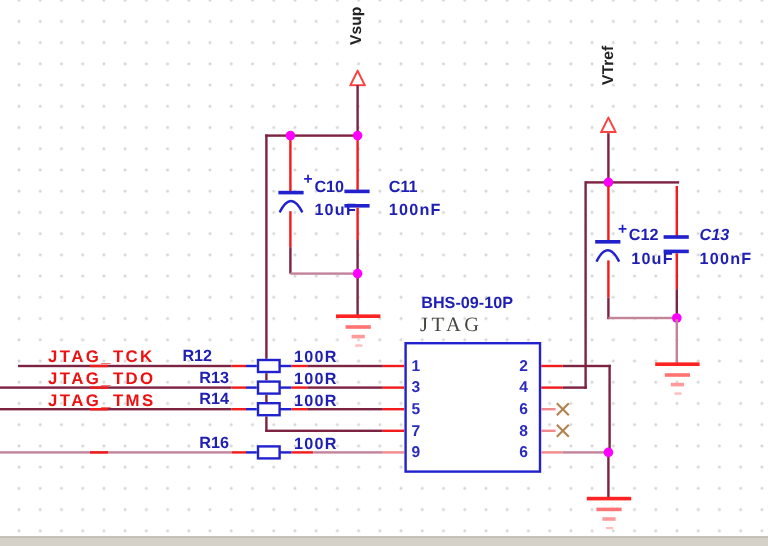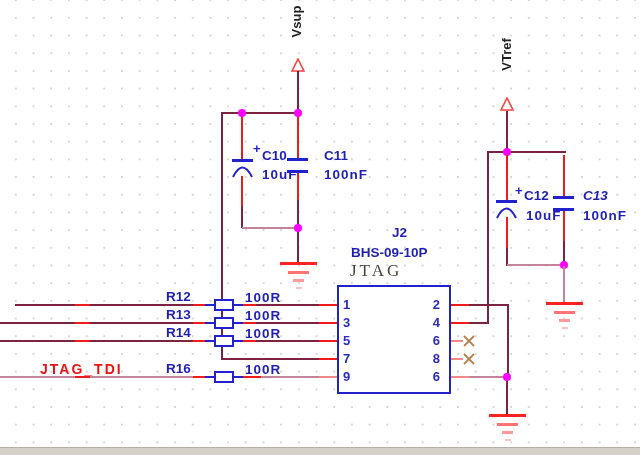--- a/index.html
+++ b/index.html
@@ -73,73 +73,74 @@
     <div class="gline" style="left:280px;top:262px;width:37px;height:3px;background:#ff2222;"></div>
     <div class="gline" style="left:288px;top:271px;width:21px;height:3px;background:#ff7373;"></div>
     <div class="gline" style="left:293px;top:279px;width:11px;height:3px;background:#ff9a9a;"></div>
     <div class="gline" style="left:296px;top:287px;width:6px;height:2px;background:#ffc0c0;"></div>
   </div>
 
   <div class="dot" style="left:294px;top:109px;"></div>
   <div class="dot" style="left:238px;top:109px;"></div>
   <div class="dot" style="left:294px;top:224px;"></div>
 
-  <div class="refdes" style="left:166px;top:289px;">R12</div>
+  <div class="netlabel" style="left:40px;top:289px;">JTAG_TCK</div>
+  <div class="refdes" style="left:152px;top:289px;">R12</div>
   <div class="w maroon" style="left:15px;top:304px;width:178px;height:2px;"></div>
   <div class="w redw" style="left:75px;top:304px;width:15px;height:2px;"></div>
   <div class="w redw" style="left:193px;top:304px;width:12px;height:2px;"></div>
   <div class="w bluew" style="left:205px;top:304px;width:10px;height:2px;"></div>
   <div class="rbox" style="left:214px;top:299px;"></div>
   <div class="w bluew" style="left:233px;top:304px;width:10px;height:2px;"></div>
   <div class="value" style="left:245px;top:290px;">100R</div>
   <div class="w redw" style="left:243px;top:304px;width:13px;height:2px;"></div>
   <div class="w maroon" style="left:256px;top:304px;width:63px;height:2px;"></div>
   <div class="w redw" style="left:319px;top:304px;width:18px;height:2px;"></div>
 
+  <div class="netlabel" style="left:40px;top:307px;">JTAG_TDO</div>
   <div class="refdes" style="left:166px;top:307px;">R13</div>
   <div class="w maroon" style="left:0px;top:322px;width:193px;height:2px;"></div>
   <div class="w redw" style="left:75px;top:322px;width:15px;height:2px;"></div>
   <div class="w redw" style="left:193px;top:322px;width:12px;height:2px;"></div>
   <div class="w bluew" style="left:205px;top:322px;width:10px;height:2px;"></div>
   <div class="rbox" style="left:214px;top:317px;"></div>
   <div class="w bluew" style="left:233px;top:322px;width:10px;height:2px;"></div>
   <div class="value" style="left:245px;top:308px;">100R</div>
   <div class="w redw" style="left:243px;top:322px;width:13px;height:2px;"></div>
   <div class="w maroon" style="left:256px;top:322px;width:63px;height:2px;"></div>
   <div class="w redw" style="left:319px;top:322px;width:18px;height:2px;"></div>
 
+  <div class="netlabel" style="left:40px;top:325px;">JTAG_TMS</div>
   <div class="refdes" style="left:166px;top:325px;">R14</div>
   <div class="w maroon" style="left:0px;top:340px;width:193px;height:2px;"></div>
   <div class="w redw" style="left:75px;top:340px;width:15px;height:2px;"></div>
   <div class="w redw" style="left:193px;top:340px;width:12px;height:2px;"></div>
   <div class="w bluew" style="left:205px;top:340px;width:10px;height:2px;"></div>
   <div class="rbox" style="left:214px;top:335px;"></div>
   <div class="w bluew" style="left:233px;top:340px;width:10px;height:2px;"></div>
   <div class="value" style="left:245px;top:326px;">100R</div>
   <div class="w redw" style="left:243px;top:340px;width:13px;height:2px;"></div>
   <div class="w maroon" style="left:256px;top:340px;width:63px;height:2px;"></div>
   <div class="w redw" style="left:319px;top:340px;width:18px;height:2px;"></div>
 
   <div class="w maroon" style="left:221px;top:358px;width:98px;height:2px;"></div>
   <div class="w redw" style="left:319px;top:358px;width:18px;height:2px;"></div>
 
-  <div class="netlabel" style="left:40px;top:361px;">JTAG_TDI</div>
   <div class="refdes" style="left:166px;top:361px;">R16</div>
   <div class="w mauve" style="left:0px;top:376px;width:193px;height:2px;"></div>
   <div class="w redw" style="left:75px;top:376px;width:15px;height:2px;"></div>
   <div class="w redw" style="left:193px;top:376px;width:12px;height:2px;"></div>
   <div class="w bluew" style="left:205px;top:376px;width:10px;height:2px;"></div>
   <div class="rbox" style="left:214px;top:371px;"></div>
   <div class="w bluew" style="left:233px;top:376px;width:10px;height:2px;"></div>
   <div class="value" style="left:245px;top:362px;">100R</div>
   <div class="w redw" style="left:243px;top:376px;width:18px;height:2px;"></div>
   <div class="w mauve" style="left:261px;top:376px;width:58px;height:2px;"></div>
   <div class="w salmon" style="left:319px;top:376px;width:18px;height:2px;"></div>
 
-  <div class="refdes" style="left:352px;top:225px;width:95px;text-align:center;">J2</div>
   <div class="refdes" style="left:351px;top:245px;">BHS-09-10P</div>
   <div class="symname" style="left:350px;top:261px;">JTAG</div>
   <div style="position:absolute;left:337px;top:285px;width:114px;height:109px;border:2px solid #2121cd;background:#ffffff;box-sizing:border-box;"></div>
 
   <div class="pinnum" style="left:343px;top:297px;">1</div>
   <div class="pinnum" style="left:343px;top:315px;">3</div>
   <div class="pinnum" style="left:343px;top:333px;">5</div>
   <div class="pinnum" style="left:343px;top:351px;">7</div>
   <div class="pinnum" style="left:343px;top:369px;">9</div>
   <div class="pinnum" style="left:420px;top:297px;width:20px;text-align:right;">2</div>

